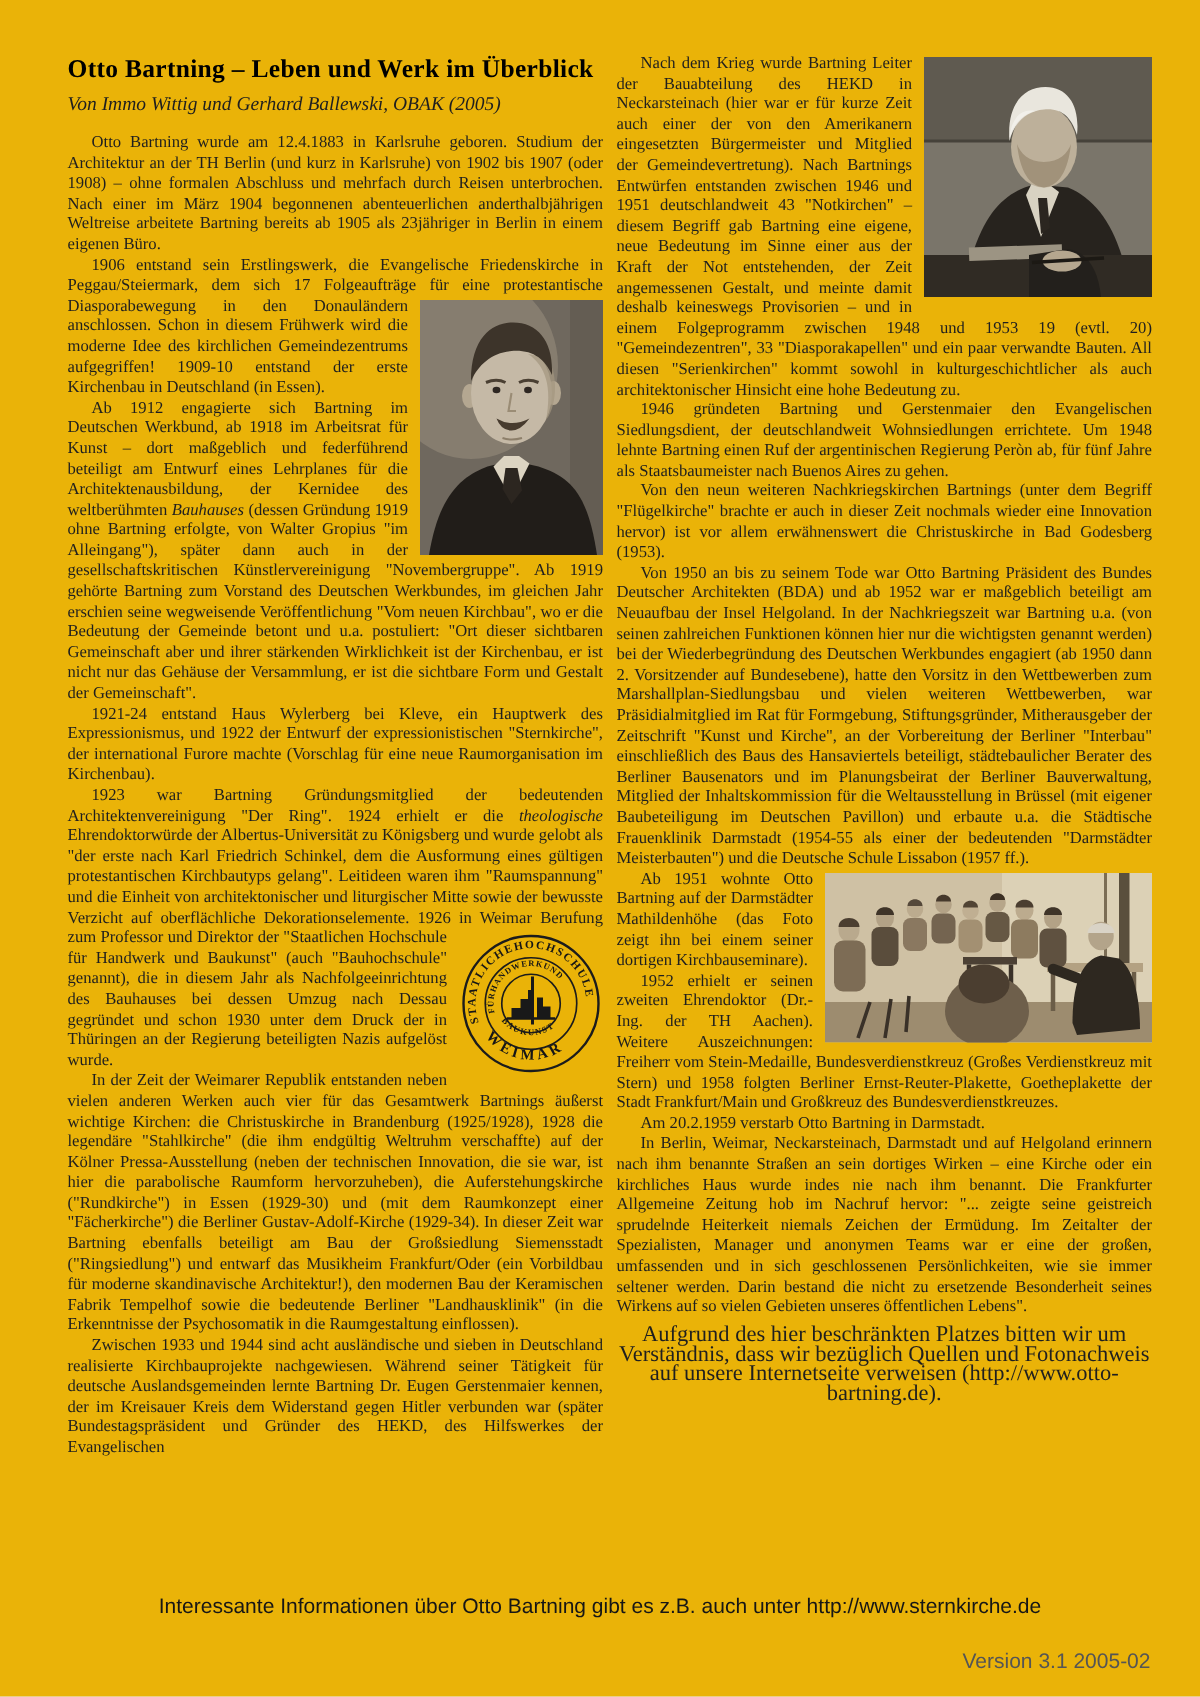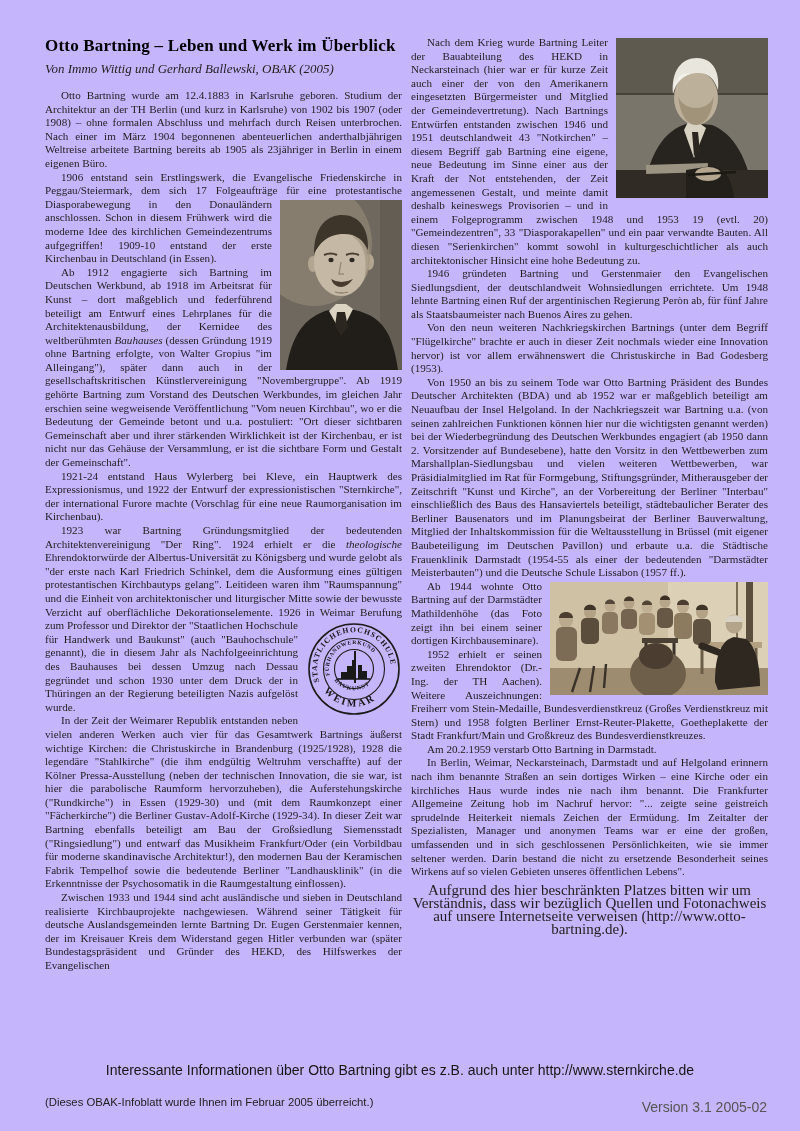--- a/index.html
+++ b/index.html
@@ -1,16 +1,16 @@
 <!DOCTYPE html>
 <html lang="de"><head>
 <meta charset="utf-8">
 <style>
   html,body{margin:0;padding:0;background:#e8e8e8;}
-  .page{position:relative;width:800px;height:1131px;background:#c4b5fd;margin:0 auto;
+  .page{position:relative;width:800px;height:1131px;background:#eab308;margin:0 auto;
         font-family:"Liberation Serif","DejaVu Serif",serif;color:#1f1f1f;overflow:hidden;}
   .cols{position:absolute;left:45px;top:36px;width:723px;display:flex;gap:9px;}
   .col{width:357px;}
   h1{font-size:17px;font-weight:bold;margin:0 0 5px 0;color:#000;letter-spacing:.2px;
      font-family:"Liberation Serif",serif;}
   .byline{font-style:italic;font-size:13px;margin:0 0 12px 0;}
   p{margin:0;font-size:11.1px;line-height:13.6px;text-align:justify;hyphens:auto;}
   p.ind{text-indent:16px;}
   .note{text-align:center;font-size:15px;line-height:13.2px;margin-top:5px;}
   .fl{float:right;}
@@ -174,29 +174,28 @@
             <ellipse cx="184" cy="42" rx="8.5" ry="9.5" fill="#b3a48a"></ellipse>
             <path d="M175,40 C175,31 193,31 193,40 Z" fill="#d9d3c6"></path>
             <path d="M168,70 L152,64" stroke="#2e2820" stroke-width="7" stroke-linecap="round"></path>
           </g>
           <g>
             <ellipse cx="108" cy="92" rx="28" ry="24" fill="#6e5f4b"></ellipse>
             <ellipse cx="106" cy="74" rx="17" ry="13" fill="#4b3e30"></ellipse>
           </g>
           <path d="M30,86 L22,110 M44,84 L40,110 M56,82 L54,106" stroke="#3a3128" stroke-width="2.4"></path>
         </svg>
-          </span><span>Ab 1944 wohnte Otto Bartning auf der Darmstädter Mathildenhöhe (das Foto zeigt ihn bei einem seiner dortigen Kirchbauseminare).</span>
+          </span><span>Ab 1951 wohnte Otto Bartning auf der Darmstädter Mathildenhöhe (das Foto zeigt ihn bei einem seiner dortigen Kirchbauseminare).</span>
       </p>
 
       <p class="ind"><span>1952 erhielt er seinen zweiten Ehrendoktor (Dr.-Ing. der TH Aachen). Weitere Auszeichnungen: Freiherr vom Stein-Medaille, Bundesverdienstkreuz (Großes Verdienstkreuz mit Stern) und 1958 folgten Berliner Ernst-Reuter-Plakette, Goetheplakette der Stadt Frankfurt/Main und Großkreuz des Bundesverdienstkreuzes.</span></p>
 
       <p class="ind"><span>Am 20.2.1959 verstarb Otto Bartning in Darmstadt.</span></p>
 
       <p class="ind"><span>In Berlin, Weimar, Neckarsteinach, Darmstadt und auf Helgoland erinnern nach ihm benannte Straßen an sein dortiges Wirken – eine Kirche oder ein kirchliches Haus wurde indes nie nach ihm benannt. Die Frankfurter Allgemeine Zeitung hob im Nachruf hervor: "... zeigte seine geistreich sprudelnde Heiterkeit niemals Zeichen der Ermüdung. Im Zeitalter der Spezialisten, Manager und anonymen Teams war er eine der großen, umfassenden und in sich geschlossenen Persönlichkeiten, wie sie immer seltener werden. Darin bestand die nicht zu ersetzende Besonderheit seines Wirkens auf so vielen Gebieten unseres öffentlichen Lebens".</span></p>
 
       <p class="note"><span>Aufgrund des hier beschränkten Platzes bitten wir um Verständnis, dass wir bezüglich Quellen und Fotonachweis auf unsere Internetseite verweisen (http://www.otto-bartning.de).</span></p>
     </div>
   </div>
 
   <div class="info-line">Interessante Informationen über Otto Bartning gibt es z.B. auch unter http://www.sternkirche.de</div>
-  <div class="footer-left">(Dieses OBAK-Infoblatt wurde Ihnen im Februar 2005 überreicht.)</div>
   <div class="footer-right">Version 3.1 2005-02</div>
 </div>
 
 </body></html>

